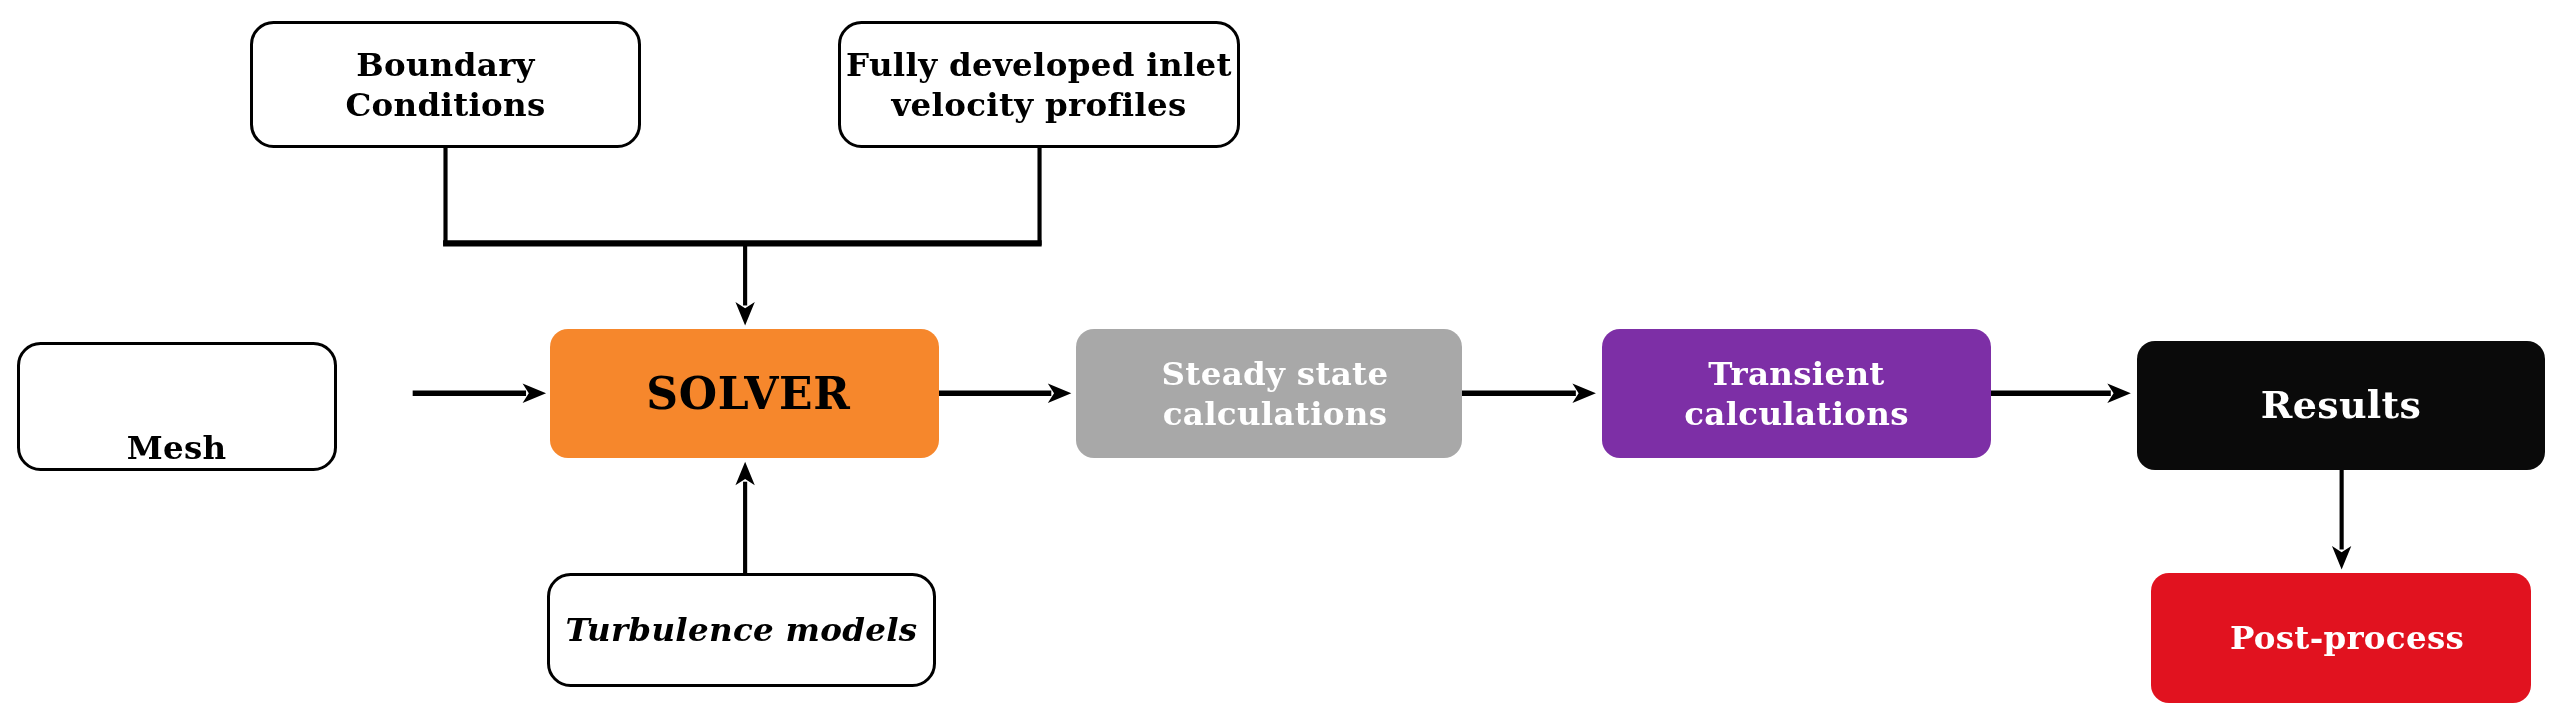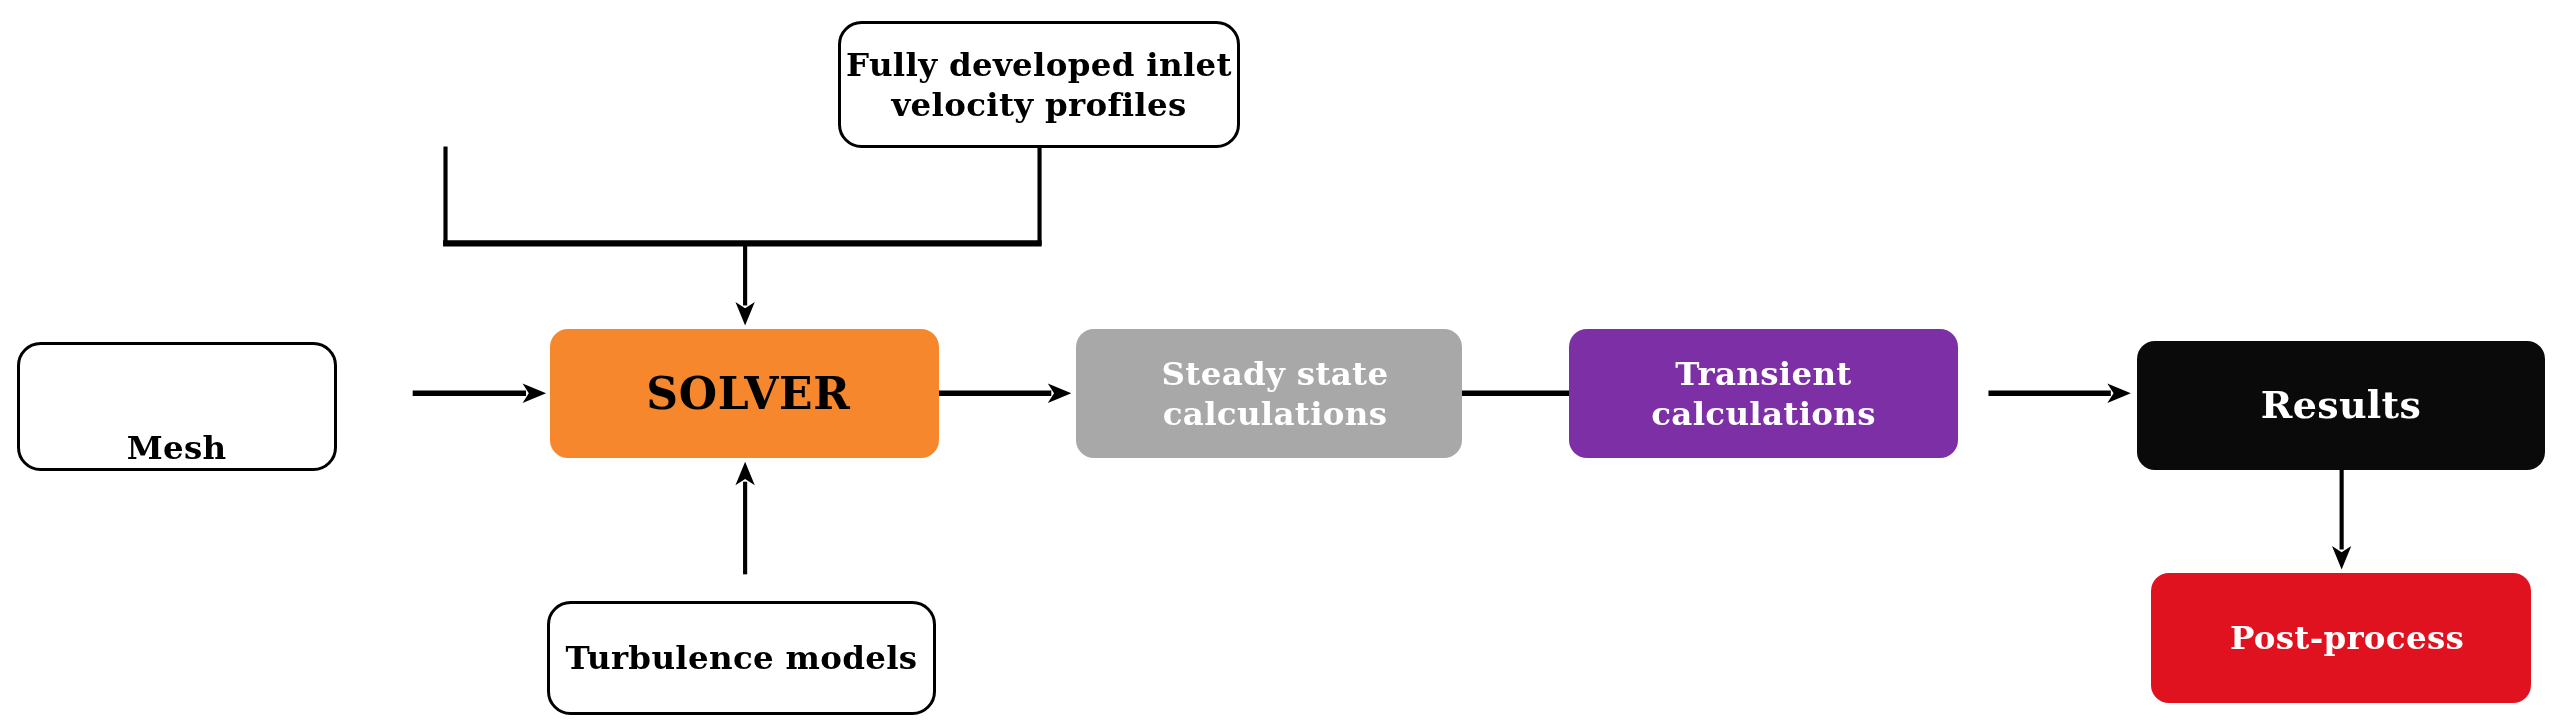--- a/index.html
+++ b/index.html
@@ -28,23 +28,23 @@
     line-height:1.22;
     letter-spacing:0.3px;
   }
   .outlined{border:3.5px solid #000;border-radius:23.5px;}
   
   .n-bc        {left:250px;  top:21.4px;  width:391px; height:127px;}
   .n-inlet     {left:838px; top:21.4px;  width:402px; height:127px;align-items:center;}
   .n-mesh      {left:16.6px;   top:342px; width:320px; height:129px;align-items:flex-end;}
   .n-solver    {left:550px;  top:329px; width:389px; height:129px;}
   .n-steady    {left:1076px; top:329px; width:386px; height:129px;}
-  .n-transient {left:1569px; top:329px; width:389px; height:129px;}
+  .n-transient {left:1602px; top:329px; width:389px; height:129px;}
   .n-results   {left:2137px; top:329px; width:408px; height:129px;margin-top:12px;}
-  .n-turb      {left:547px;  top:601px; width:389px; height:114px;}
+  .n-turb      {left:547px;  top:573px; width:389px; height:114px;font-style:italic;}
   .n-post      {left:2151px; top:573px; width:380px; height:130px;padding-left:12px;}
   .n-solver .lbl{font-size:44px;letter-spacing:0.7px;}
   .n-results .lbl{font-size:38px;}
   .edge{stroke:#000;}
   .w6{stroke-width:6;}
   .w8{stroke-width:8;}
   .w9{stroke-width:9;}
 </style>
 </head>
 <body>
@@ -72,20 +72,24 @@
 
     <line class="edge w8" x1="2111" y1="569" x2="2279" y2="569" marker-end="url(#arrowhead)"></line>
 
     <line class="edge w8" x1="2876" y1="569" x2="3053" y2="569" marker-end="url(#arrowhead)"></line>
 
     <line class="edge w6" x1="1077" y1="831" x2="1077" y2="697" marker-end="url(#arrowhead)"></line>
 
     <line class="edge w6" x1="3387" y1="660" x2="3387" y2="795" marker-end="url(#arrowhead)"></line>
   </svg>
 
+  <div class="node outlined n-bc" style="background: rgb(255, 255, 255); color: rgb(0, 0, 0); border-color: rgb(0, 0, 0);">
+    <span class="lbl">Boundary
+Conditions</span>
+  </div>
 
   <div class="node outlined n-inlet" style="background: rgb(255, 255, 255); color: rgb(0, 0, 0); border-color: rgb(0, 0, 0);">
     <span class="lbl">Fully developed inlet
 velocity profiles</span>
   </div>
 
   <div class="node outlined n-mesh" style="background: rgb(255, 255, 255); color: rgb(0, 0, 0); border-color: rgb(0, 0, 0);">
     <span class="lbl">Mesh</span>
   </div>
 

